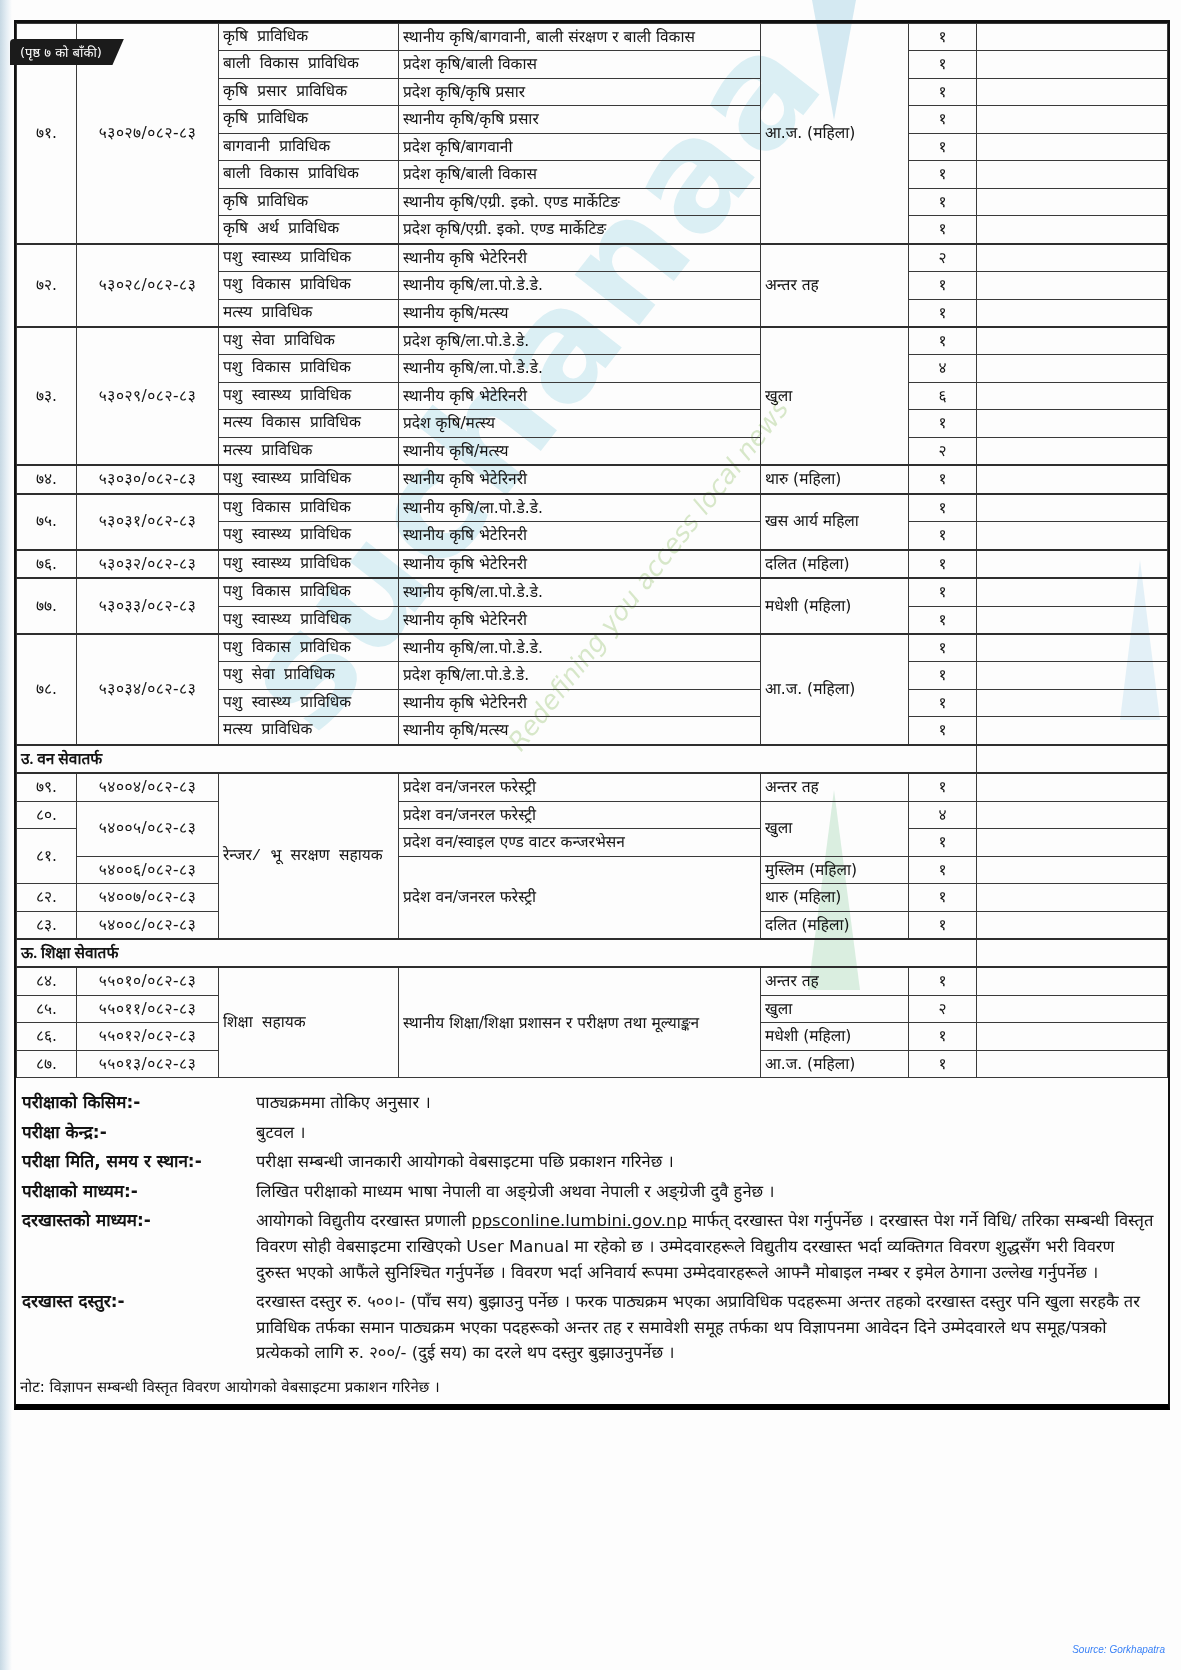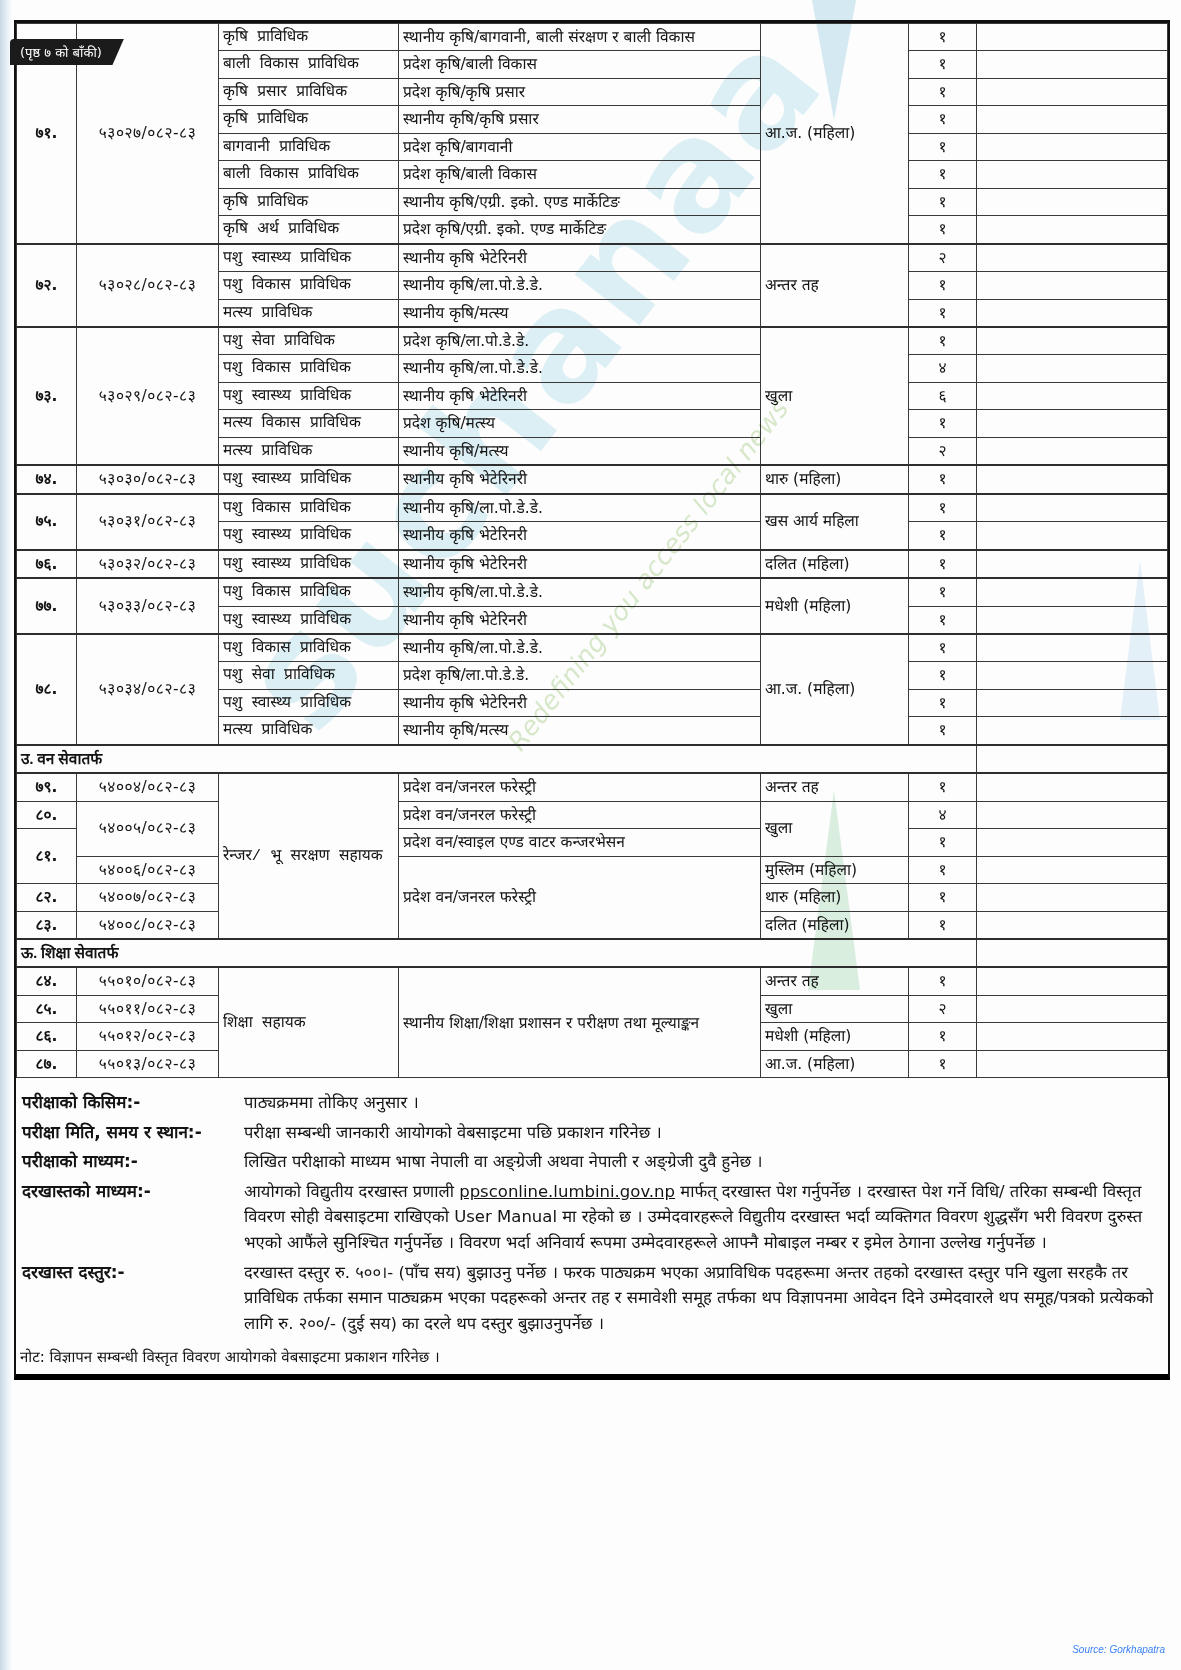--- a/index.html
+++ b/index.html
@@ -24,31 +24,31 @@
     border:2px solid #111;border-top-width:3px;border-bottom:6px solid #000;
     background:transparent;z-index:1;}
   .badge{position:absolute;left:-6px;top:-16px;background:#1b1b1b;color:#fff;
     font-size:13px;padding:4px 22px 4px 10px;z-index:3;
     clip-path:polygon(0 0,100% 0,90% 100%,0 100%);border-radius:4px 0 0 0;margin-top:32px;}
 
   table.vtab{border-collapse:collapse;width:100%;table-layout:fixed;background:transparent;}
   table.vtab td{border:1px solid #3a3a3a;font-size:15.5px;line-height:1.32;padding:3px 4px;
     vertical-align:middle;background:transparent;overflow:hidden;}
   tr.group-start td{border-top:2.5px solid #2e2e2e;}
-  td.c-sn{text-align:center;font-weight:bold;}
+  td.c-sn{text-align:center;}
   td.c-ad{text-align:center;font-size:15px;letter-spacing:.5px;}
   td.c-post{text-align:left;padding-left:6px;font-family:Liberation Mono, monospace;}
   td.c-svc{text-align:left;padding-left:6px;}
   td.c-cat{}
   td.c-num{text-align:center;}
   td.c-end{background:rgba(255,255,255,0);}
   td.c-sec{background:#e2e2e2;font-weight:bold;font-size:16.5px;padding:4px 6px;font-family:Liberation Serif, serif;}
 
   .info{padding:10px 8px 4px 4px;}
-  .info-row{display:flex;align-items:flex-start;margin:2px 0 4px 0;}
+  .info-row{display:flex;align-items:flex-start;margin:2px 0 4px 0;gap:12px;}
   .info-label{flex:0 0 222px;font-weight:bold;font-size:17px;padding-left:2px;}
   .info-value{flex:1;font-size:16.5px;line-height:1.55;padding-right:6px;}
   .info-value .u{text-decoration:underline;}
   .note-line{font-size:15px;padding:2px 4px 8px 4px;}
   .source-line{position:absolute;right:16px;top:1644px;font-style:italic;font-size:10px;color:#3b82f6;z-index:2;
     font-family:"Liberation Sans","DejaVu Sans",sans-serif;}
 </style>
 </head>
 <body>
 
@@ -339,20 +339,24 @@
           </tr>
         </tbody>
     </table>
 
     <div class="info" id="info-block">
         <div class="info-row">
           <div class="info-label">परीक्षाको किसिम:-</div>
           <div class="info-value"><span>पाठ्यक्रममा तोकिए अनुसार ।</span></div>
         </div>
         <div class="info-row">
+          <div class="info-label">परीक्षा केन्द्र:-</div>
+          <div class="info-value"><span>बुटवल ।</span></div>
+        </div>
+        <div class="info-row">
           <div class="info-label">परीक्षा मिति, समय र स्थान:-</div>
           <div class="info-value"><span>परीक्षा  सम्बन्धी जानकारी आयोगको वेबसाइटमा  पछि प्रकाशन गरिनेछ ।</span></div>
         </div>
         <div class="info-row">
           <div class="info-label">परीक्षाको माध्यम:-</div>
           <div class="info-value"><span>लिखित परीक्षाको माध्यम भाषा नेपाली वा अङ्ग्रेजी अथवा नेपाली र अङ्ग्रेजी दुवै हुनेछ ।</span></div>
         </div>
         <div class="info-row">
           <div class="info-label">दरखास्तको माध्यम:-</div>
           <div class="info-value"><span>आयोगको विद्युतीय दरखास्त प्रणाली </span><span class="u">ppsconline.lumbini.gov.np</span><span> मार्फत् दरखास्त पेश गर्नुपर्नेछ । दरखास्त पेश गर्ने विधि/ तरिका सम्बन्धी विस्तृत विवरण सोही वेबसाइटमा राखिएको User Manual मा रहेको छ । उम्मेदवारहरूले विद्युतीय दरखास्त भर्दा व्यक्तिगत विवरण शुद्धसँग भरी विवरण दुरुस्त भएको आफैंले सुनिश्चित गर्नुपर्नेछ । विवरण भर्दा अनिवार्य रूपमा उम्मेदवारहरूले आफ्नै मोबाइल नम्बर र इमेल ठेगाना उल्लेख गर्नुपर्नेछ ।</span></div>

